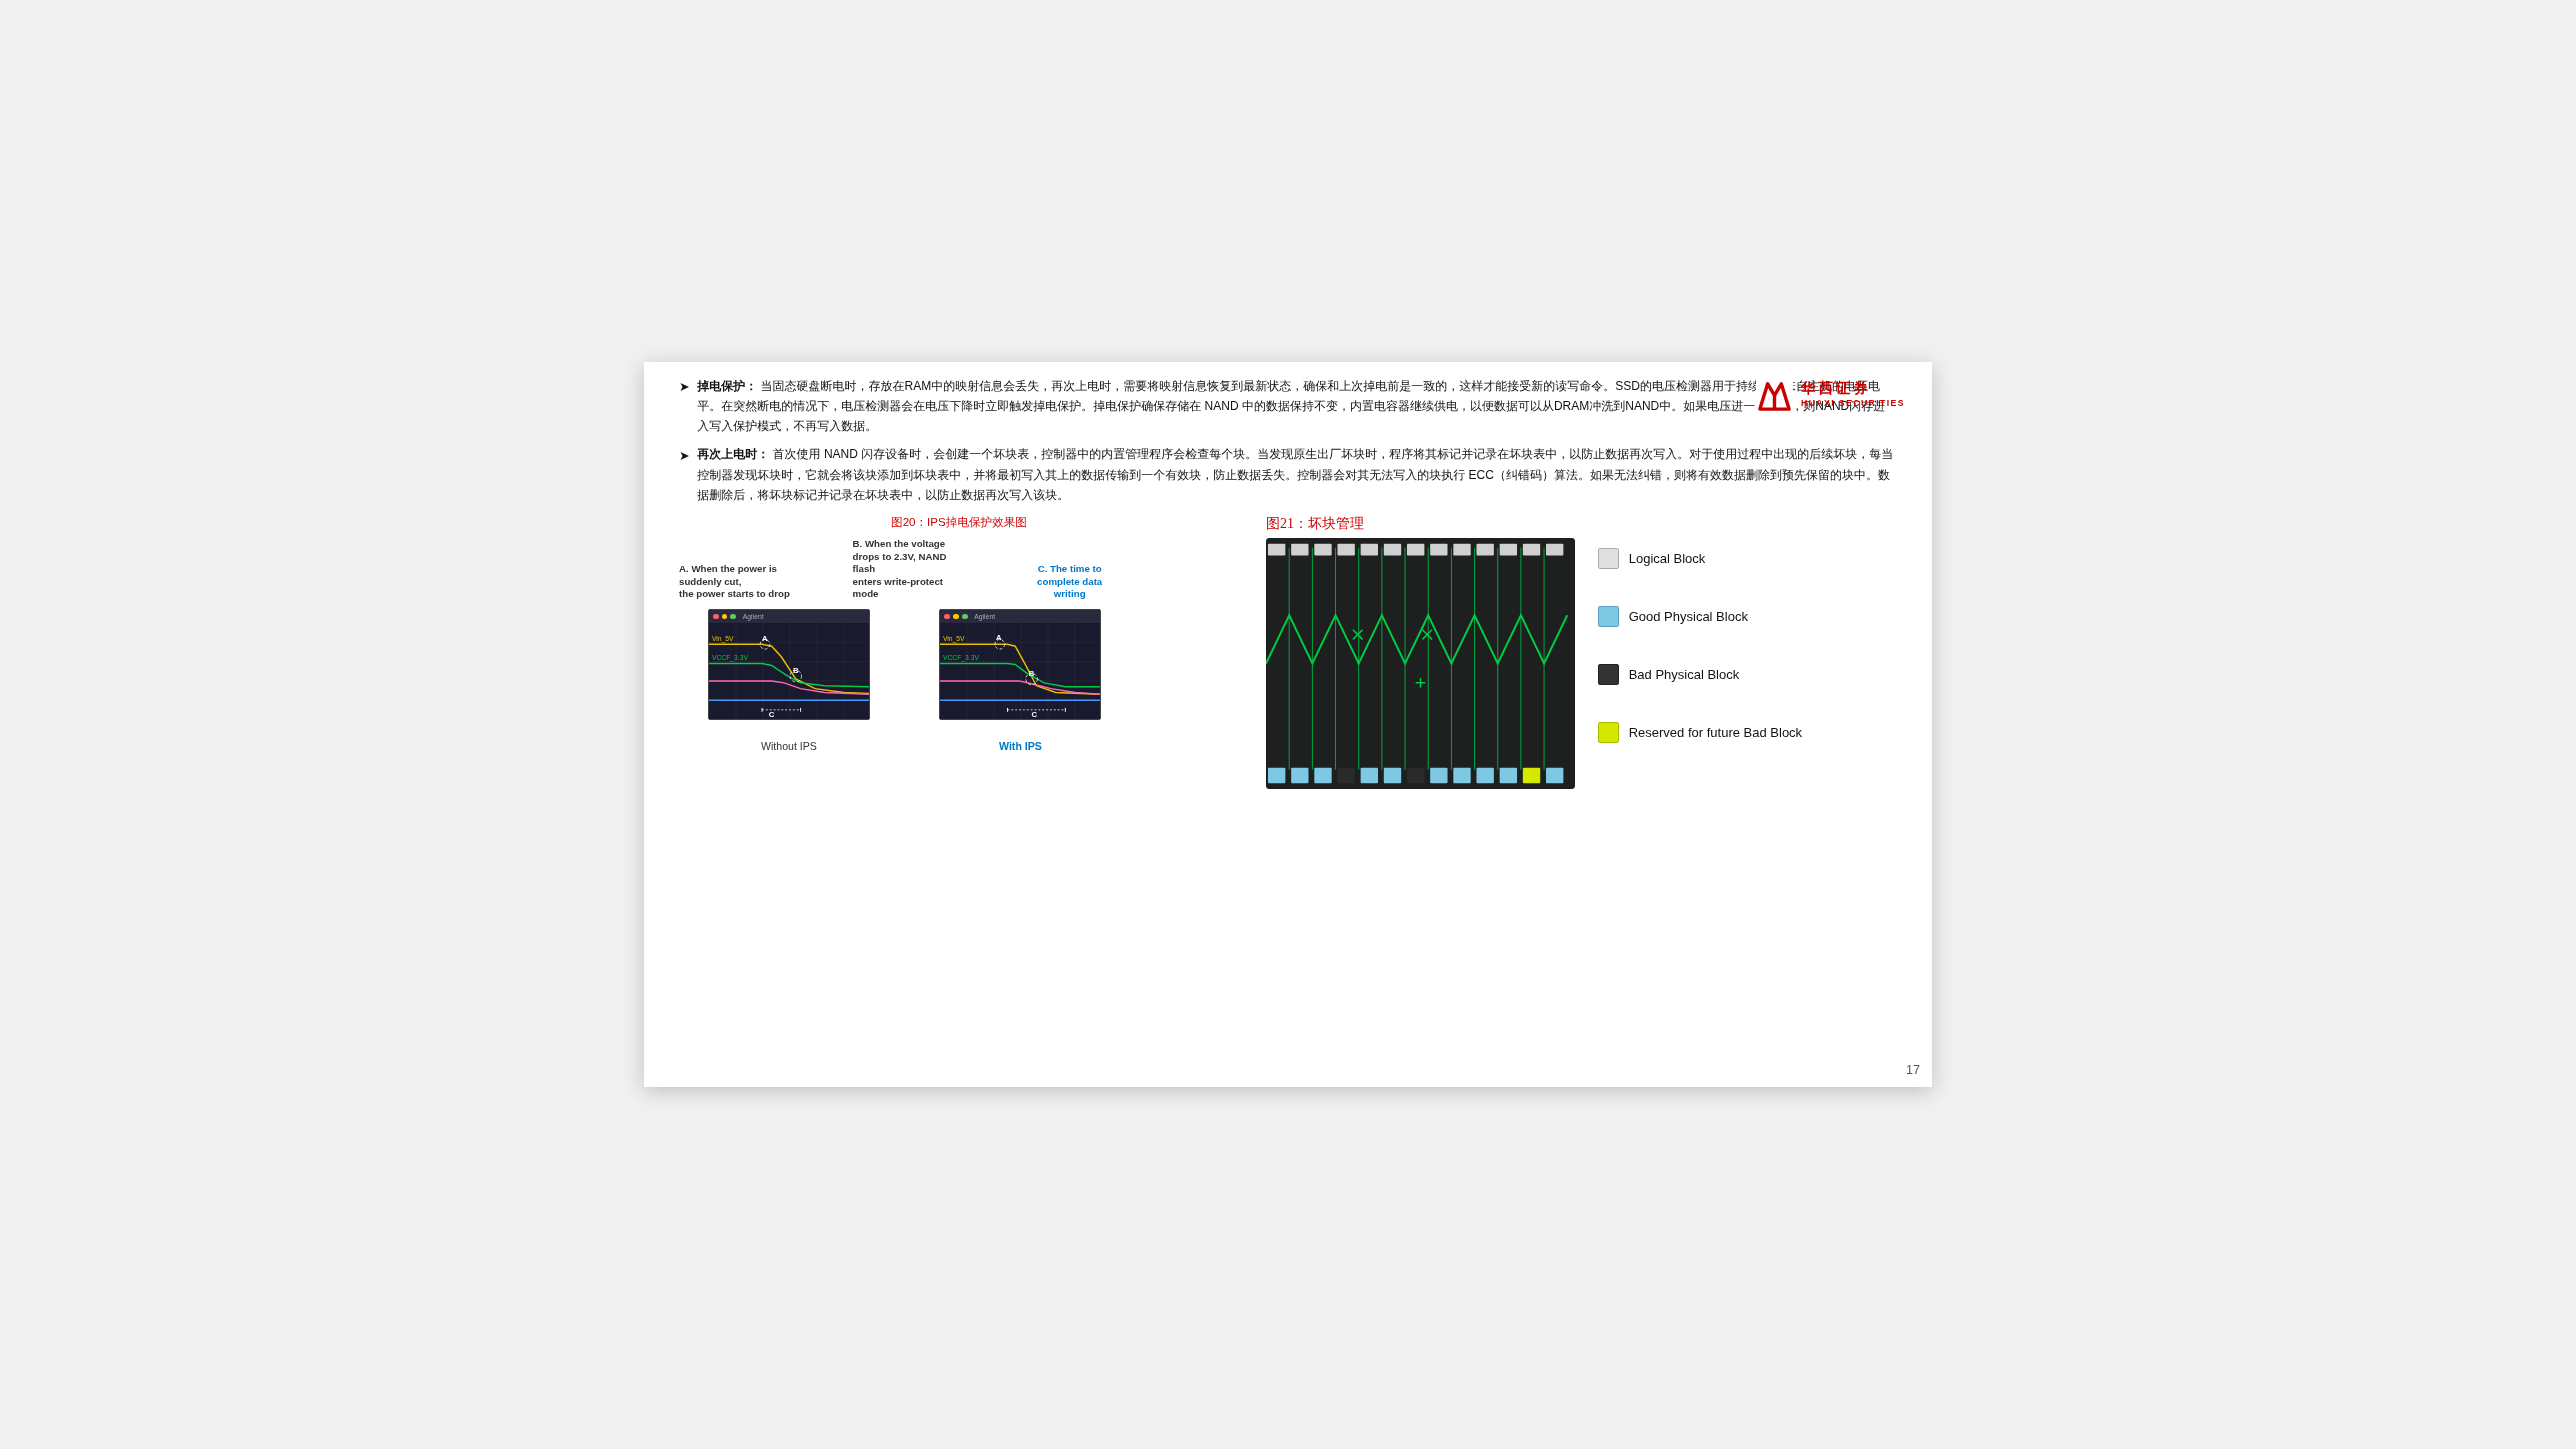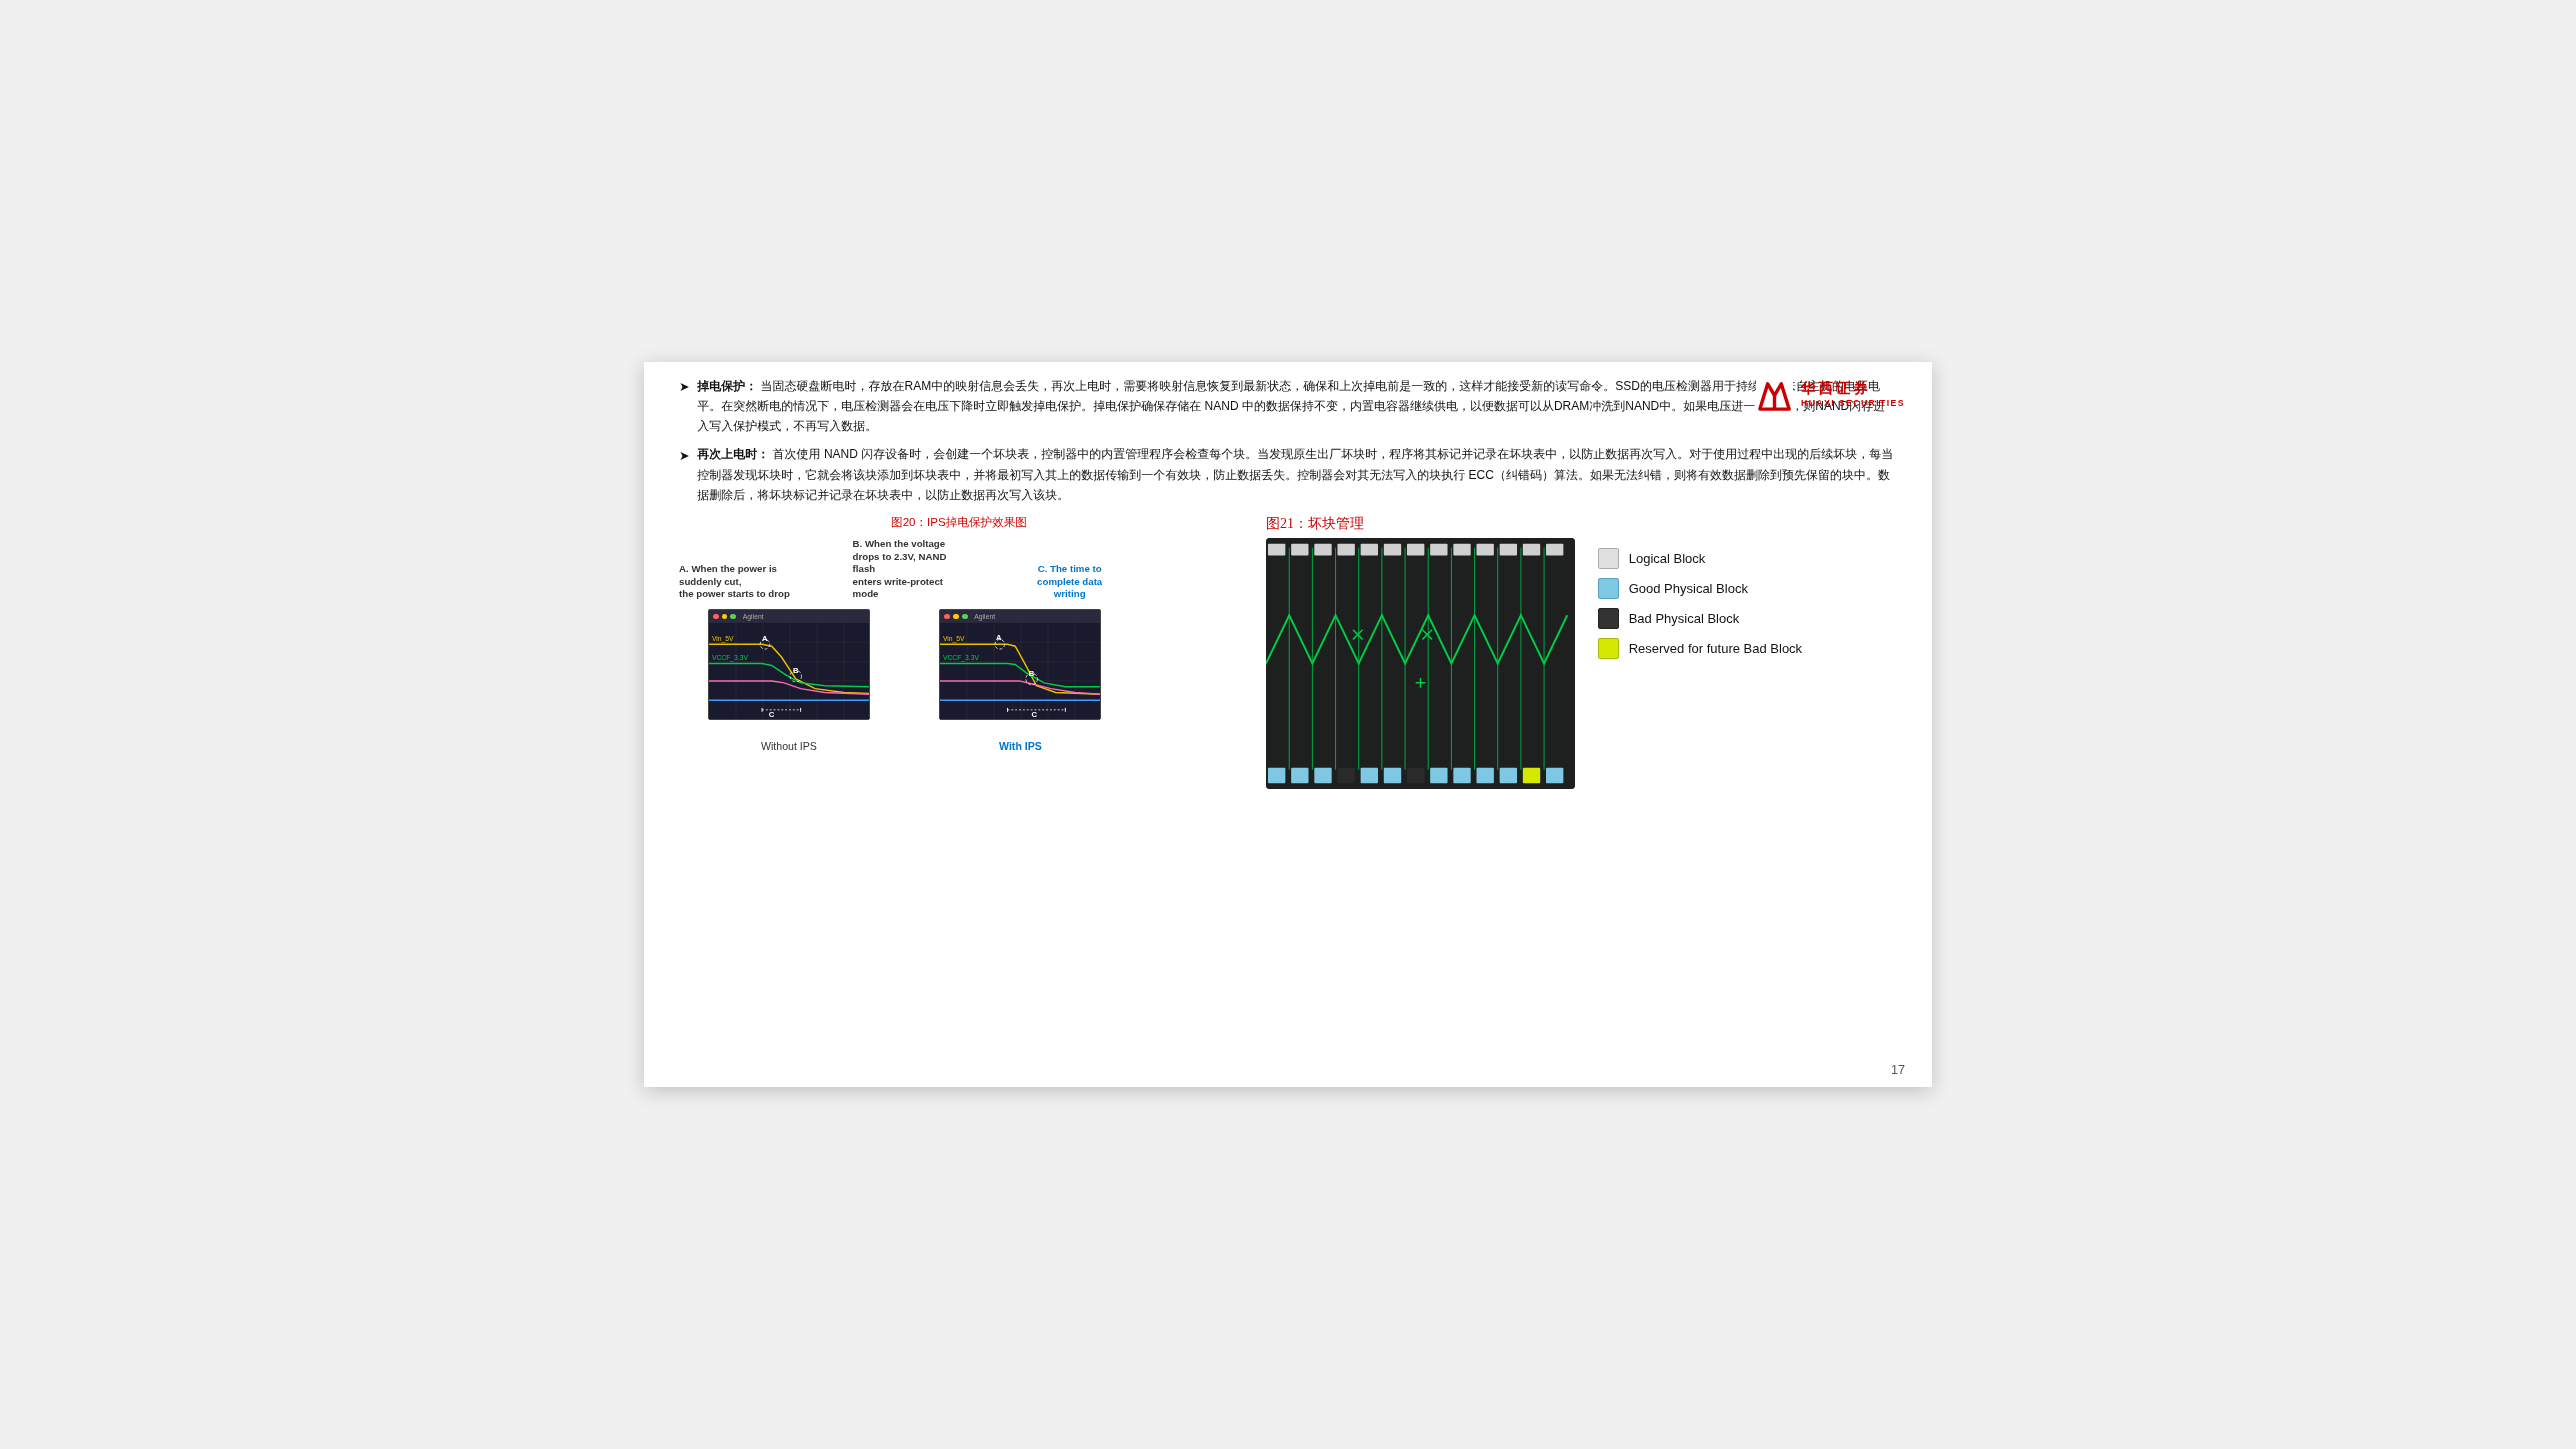--- a/index.html
+++ b/index.html
@@ -174,21 +174,21 @@
       width: 309px;
       height: 251px;
       background: #1e2020;
       border-radius: 3.9px;
       position: relative;
       overflow: hidden;
     }
     .bbm-legend {
       display: flex;
       flex-direction: column;
-      gap: 9px;
+      gap: 37px;
       justify-content: center;
       padding-top: 9.7px;
     }
     .legend-item {
       display: flex;
       align-items: center;
       gap: 9.7px;
       font-size: 13px;
       color: #111;
     }
@@ -198,21 +198,21 @@
       border-radius: 1.9px;
       flex-shrink: 0;
     }
     .swatch-logical { background: #e0e0e0; border: 1px solid #aaa; }
     .swatch-good { background: #7ec8e3; border: 1px solid #5aa0c0; }
     .swatch-bad { background: #333; border: 1px solid #222; }
     .swatch-reserved { background: #d4e800; border: 1px solid #aab800; }
     .page-number {
       position: absolute;
       bottom: 9.7px;
-      right: 27px;
+      right: 12px;
       font-size: 12.6px;
       color: #555;
     }
     
     .osc-third-label {
       font-size: 9.7px;
       color: #0077cc;
       font-weight: bold;
       text-align: center;
       margin-bottom: 3.9px;

